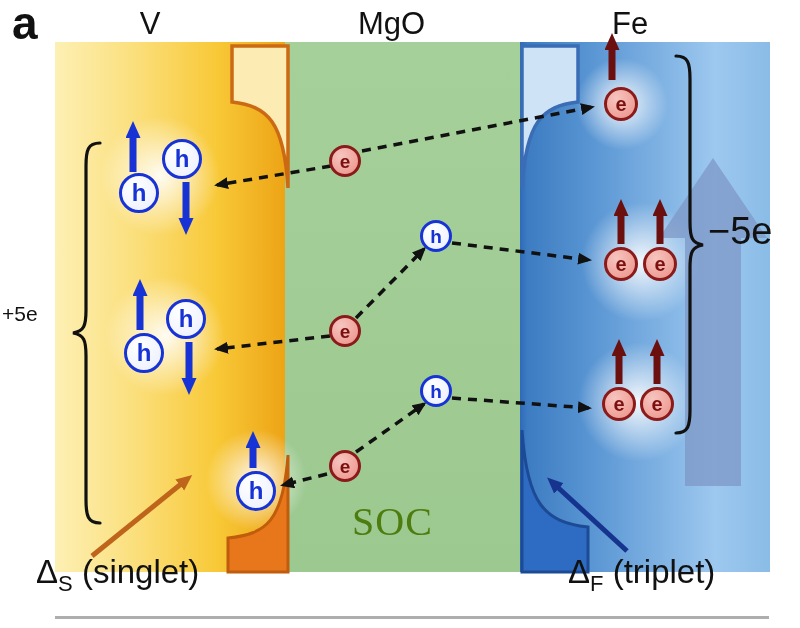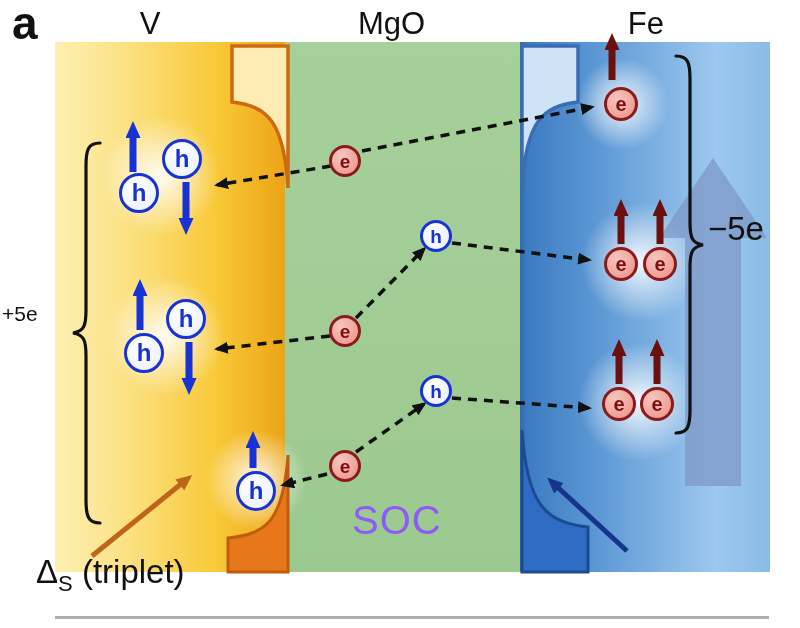--- a/index.html
+++ b/index.html
@@ -24,24 +24,24 @@
     position:absolute;border-radius:50%;
     background:radial-gradient(circle, rgba(255,255,255,0.92) 0%, rgba(255,255,255,0) 65%);
     pointer-events:none;
   }
   svg.overlay{position:absolute;left:0;top:0;}
   .txt{position:absolute;color:#111;white-space:nowrap;}
   .panel-label{left:12px;top:-4px;font-size:46px;font-weight:bold;}
   .layer-label{top:6px;font-size:31px;}
   .lab-v{left:130px;width:40px;text-align:center;}
   .lab-mgo{left:358px;width:94px;text-align:left;}
-  .lab-fe{left:612px;width:52px;text-align:right;}
+  .lab-fe{left:612px;width:52px;text-align:left;}
   .charge-left{left:2px;top:302px;font-size:21px;}
-  .charge-right{left:708px;top:210px;font-size:33px;}
-  .soc-label{left:352px;top:498px;font-size:40px;letter-spacing:1px;color:#8b5cf6;}
+  .charge-right{left:708px;top:210px;font-size:38px;}
+  .soc-label{left:352px;top:498px;font-size:40px;letter-spacing:1px;color:#4d7c0f;font-family:Liberation Serif, serif;}
   .gap-label{top:553px;font-size:33px;}
   .gap-label sub{font-size:22px;}
   .gap-singlet{left:36px;}
   .gap-triplet{left:568px;}
   .particle{
     position:absolute;border-radius:50%;box-sizing:border-box;
     display:flex;align-items:center;justify-content:center;
     font-weight:bold;line-height:1;
   }
   .hole{
@@ -155,17 +155,18 @@
   <div class="particle electron sz34" style="left:640px;top:387px">e</div>
 
   <div class="txt panel-label">a</div>
   <div class="txt layer-label lab-v">V</div>
   <div class="txt layer-label lab-mgo">MgO</div>
   <div class="txt layer-label lab-fe">Fe</div>
   <div class="txt charge-left">+5e</div>
   <div class="txt charge-right">−5e</div>
   <div class="txt soc-label">SOC</div>
 
-  <div class="txt gap-label gap-singlet"><span>Δ</span><sub>S</sub><span> (triplet)</span></div>
+  <div class="txt gap-label gap-singlet"><span>Δ</span><sub>S</sub><span> (singlet)</span></div>
 
+  <div class="txt gap-label gap-triplet"><span>Δ</span><sub>F</sub><span> (triplet)</span></div>
 
   <div class="panel-divider"></div>
 </div>
 
 </body></html>

